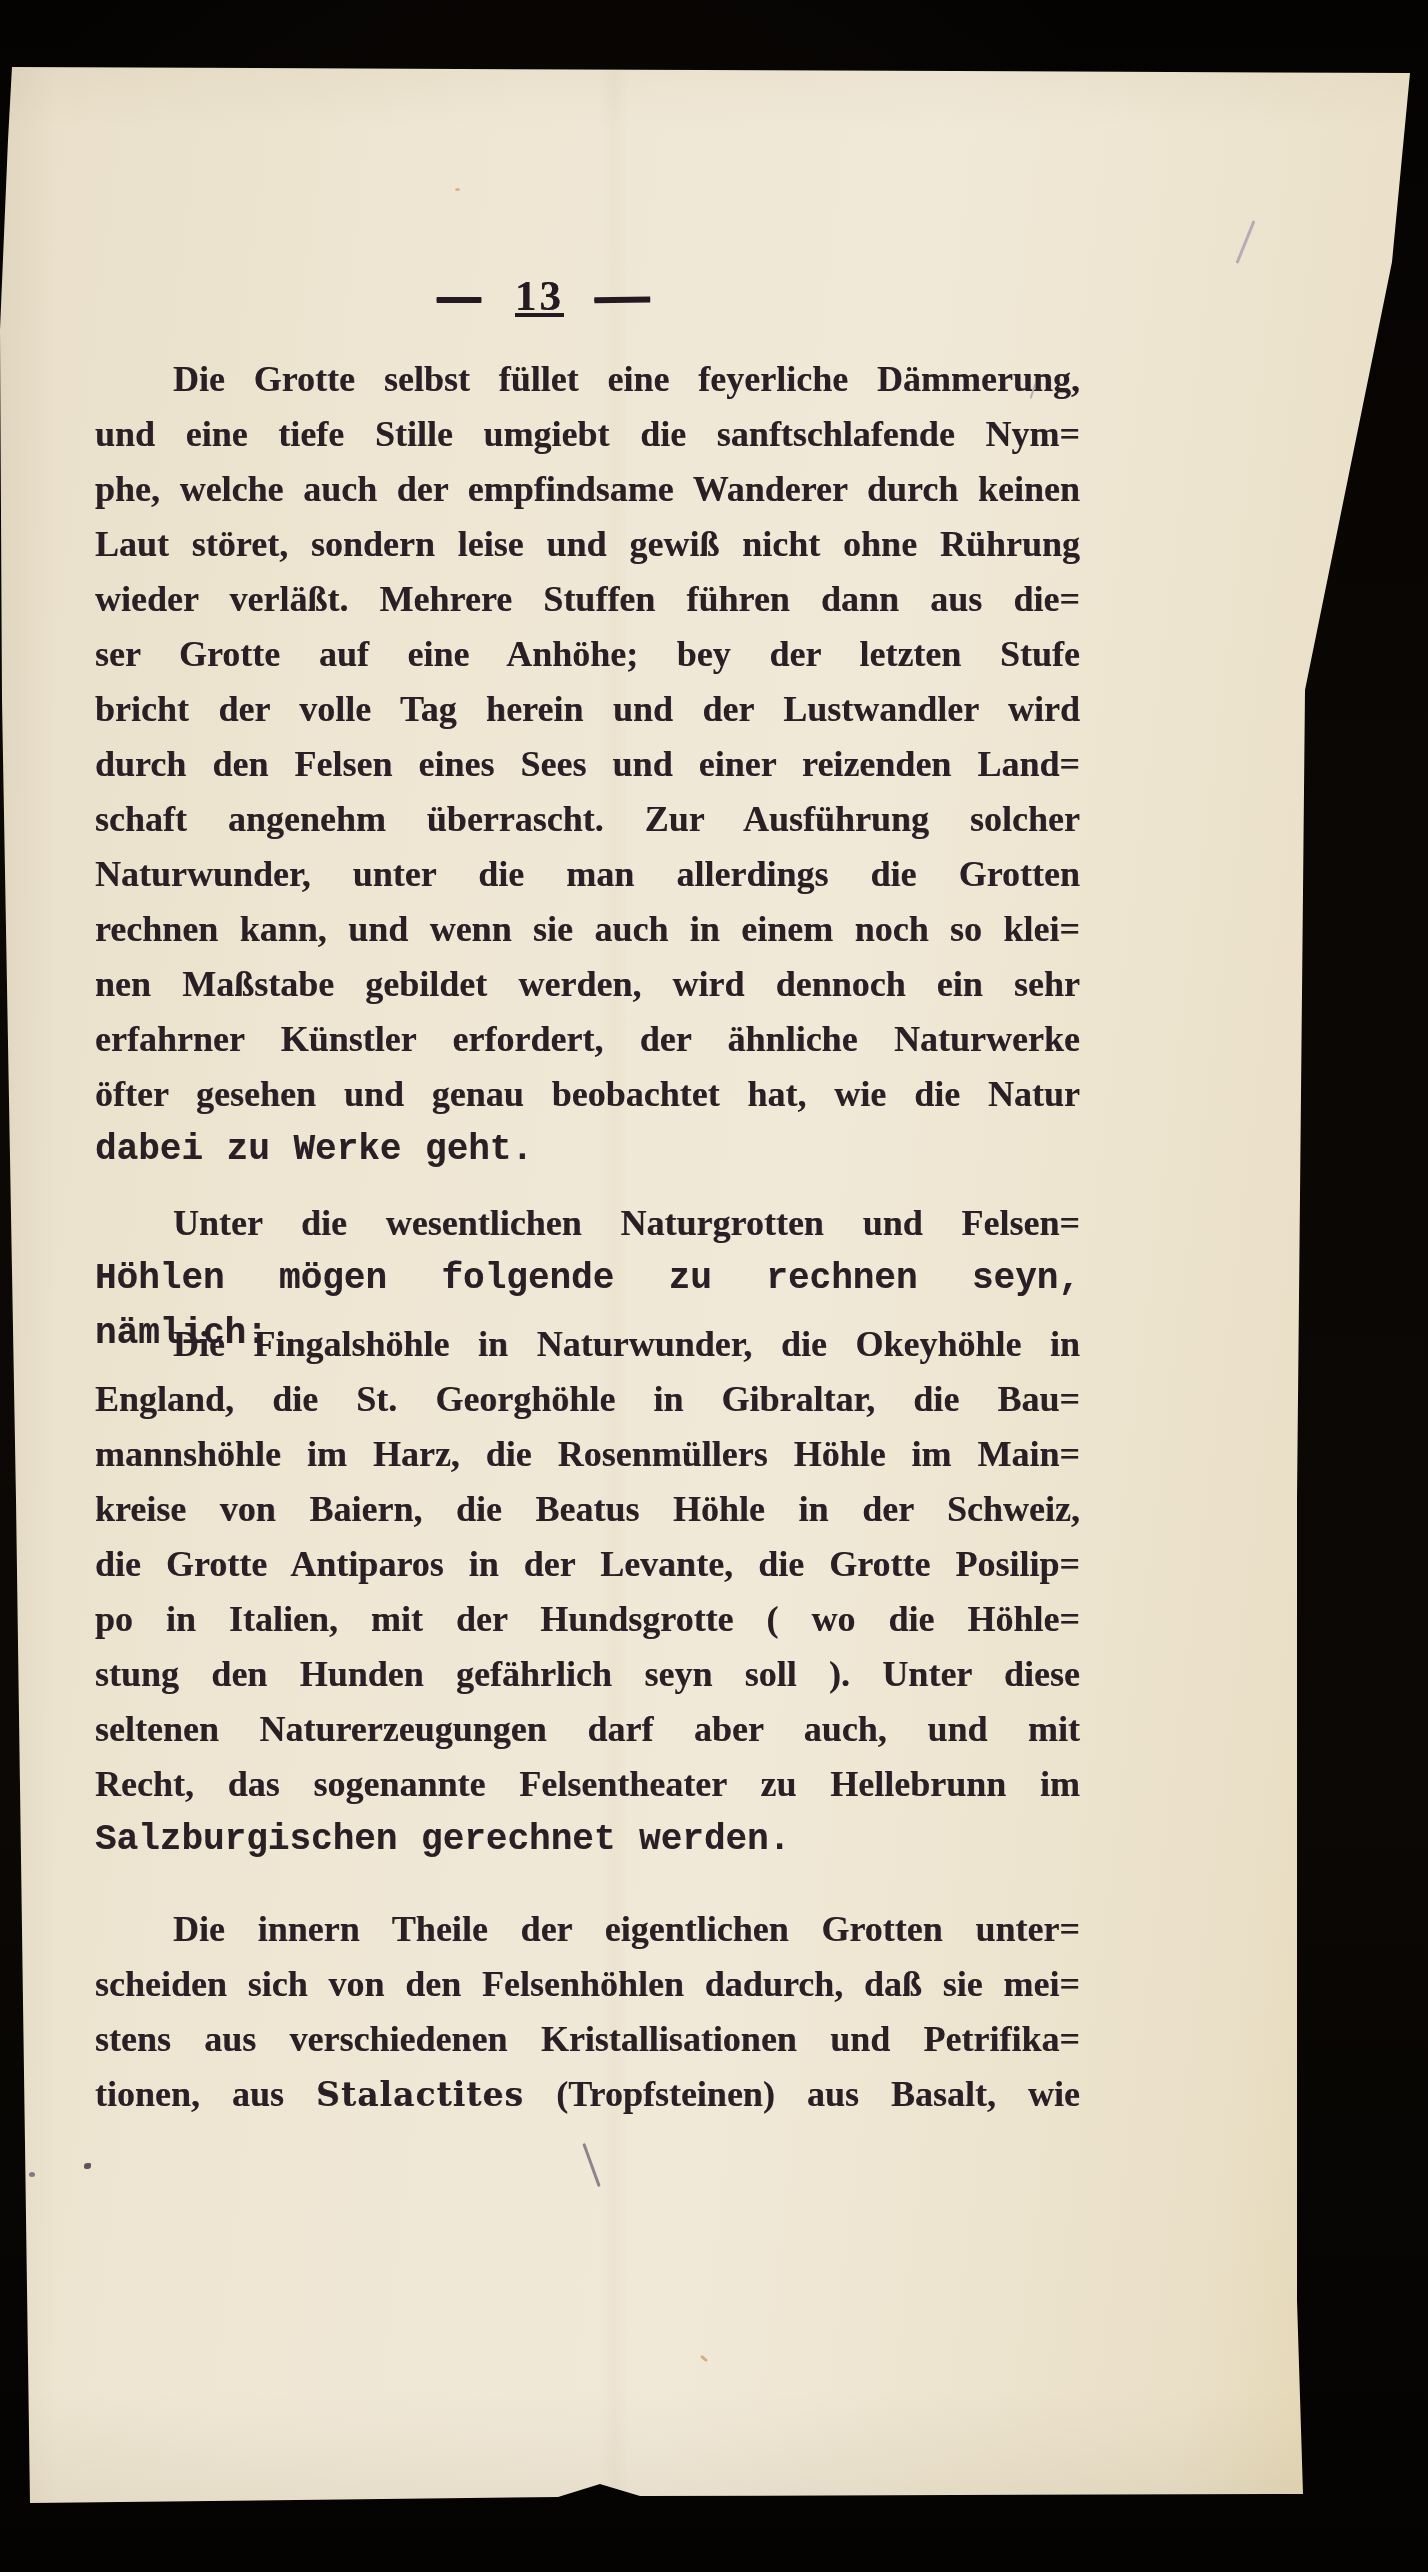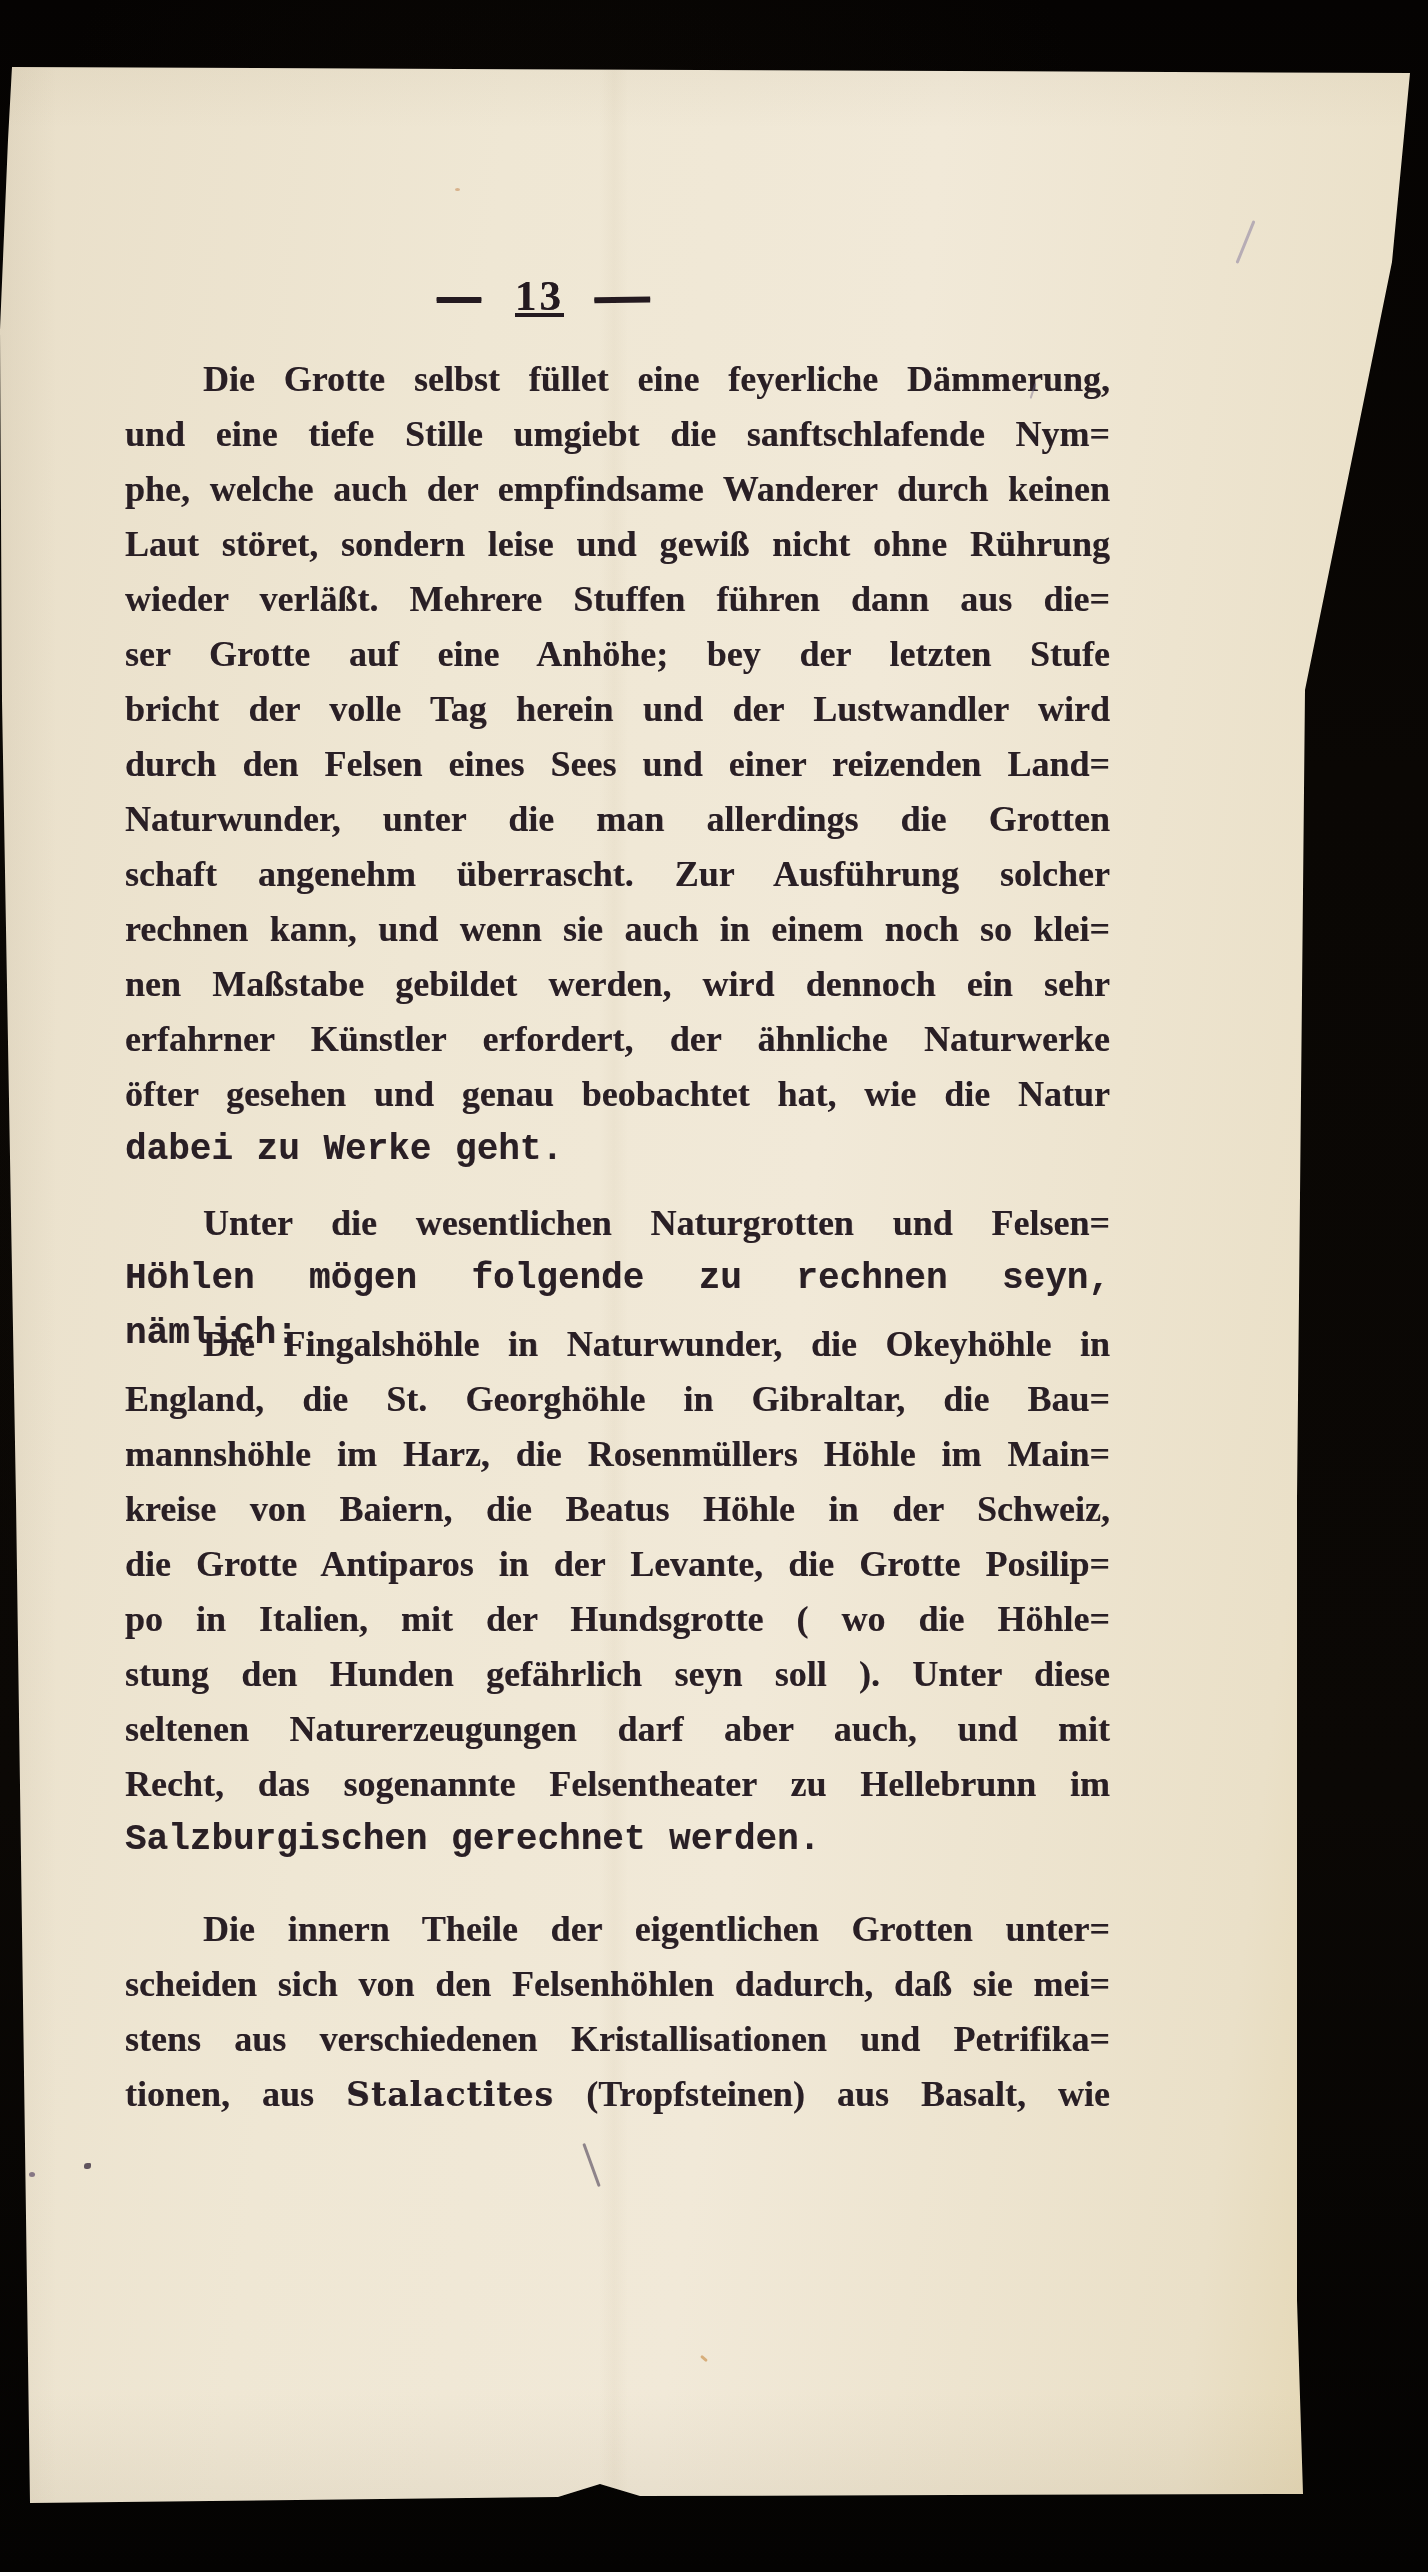--- a/index.html
+++ b/index.html
@@ -43,21 +43,21 @@
     font-size:44px;font-weight:bold;line-height:1;
     text-shadow:0 1.6px 0 currentColor, 0 -1.4px 0 currentColor;
     letter-spacing:-2px;
   }
   .pgdash.right{transform:scaleX(1.25) rotate(-1deg);}
   .pgnum{
     font-size:43px;font-weight:bold;letter-spacing:3px;line-height:1;
     text-shadow:0 0 .6px rgba(30,18,28,.7);
     text-decoration:underline;
   }
-  .para{position:absolute;left:0;width:985px;margin-left:30px;}
+  .para{position:absolute;left:0;width:985px;}
   .p1{top:352px;} .p2{top:1196px;} .p3{top:1317px;} .p4{top:1902px;}
   .line{
     height:55px;line-height:55px;font-size:36px;font-weight:bold;
     text-align:justify;text-align-last:justify;
     text-shadow:.3px .3px .6px rgba(38,22,34,.45);
     word-spacing:2px;
   }
   .line.indent{text-indent:78px;}
   .line.flush{text-align-last:left;font-family:Liberation Mono, monospace;}
   .latin{font-family:"DejaVu Serif",serif;letter-spacing:1px;font-size:33px;}
@@ -88,22 +88,22 @@
 
     <div class="para p1">
       <div class="line indent">Die Grotte selbst füllet eine feyerliche Dämmerung,</div>
       <div class="line">und eine tiefe Stille umgiebt die sanftschlafende Nym=</div>
       <div class="line">phe, welche auch der empfindsame Wanderer durch keinen</div>
       <div class="line">Laut störet, sondern leise und gewiß nicht ohne Rührung</div>
       <div class="line">wieder verläßt.  Mehrere Stuffen führen dann aus die=</div>
       <div class="line">ser Grotte auf eine Anhöhe;  bey der letzten Stufe</div>
       <div class="line">bricht der volle Tag herein und der Lustwandler wird</div>
       <div class="line">durch den Felsen eines Sees und einer reizenden Land=</div>
+      <div class="line">schaft angenehm überrascht.  Zur Ausführung solcher</div>
       <div class="line">Naturwunder, unter die man allerdings die Grotten</div>
-      <div class="line">schaft angenehm überrascht.  Zur Ausführung solcher</div>
       <div class="line">rechnen kann, und wenn sie auch in einem noch so klei=</div>
       <div class="line">nen Maßstabe gebildet werden, wird dennoch ein sehr</div>
       <div class="line">erfahrner Künstler erfordert, der ähnliche Naturwerke</div>
       <div class="line">öfter gesehen und genau beobachtet hat, wie die Natur</div>
       <div class="line flush">dabei zu Werke geht.</div>
     </div>
 
     <div class="para p2">
       <div class="line indent">Unter die wesentlichen Naturgrotten und Felsen=</div>
       <div class="line flush">Höhlen mögen folgende zu rechnen seyn, nämlich:</div>

